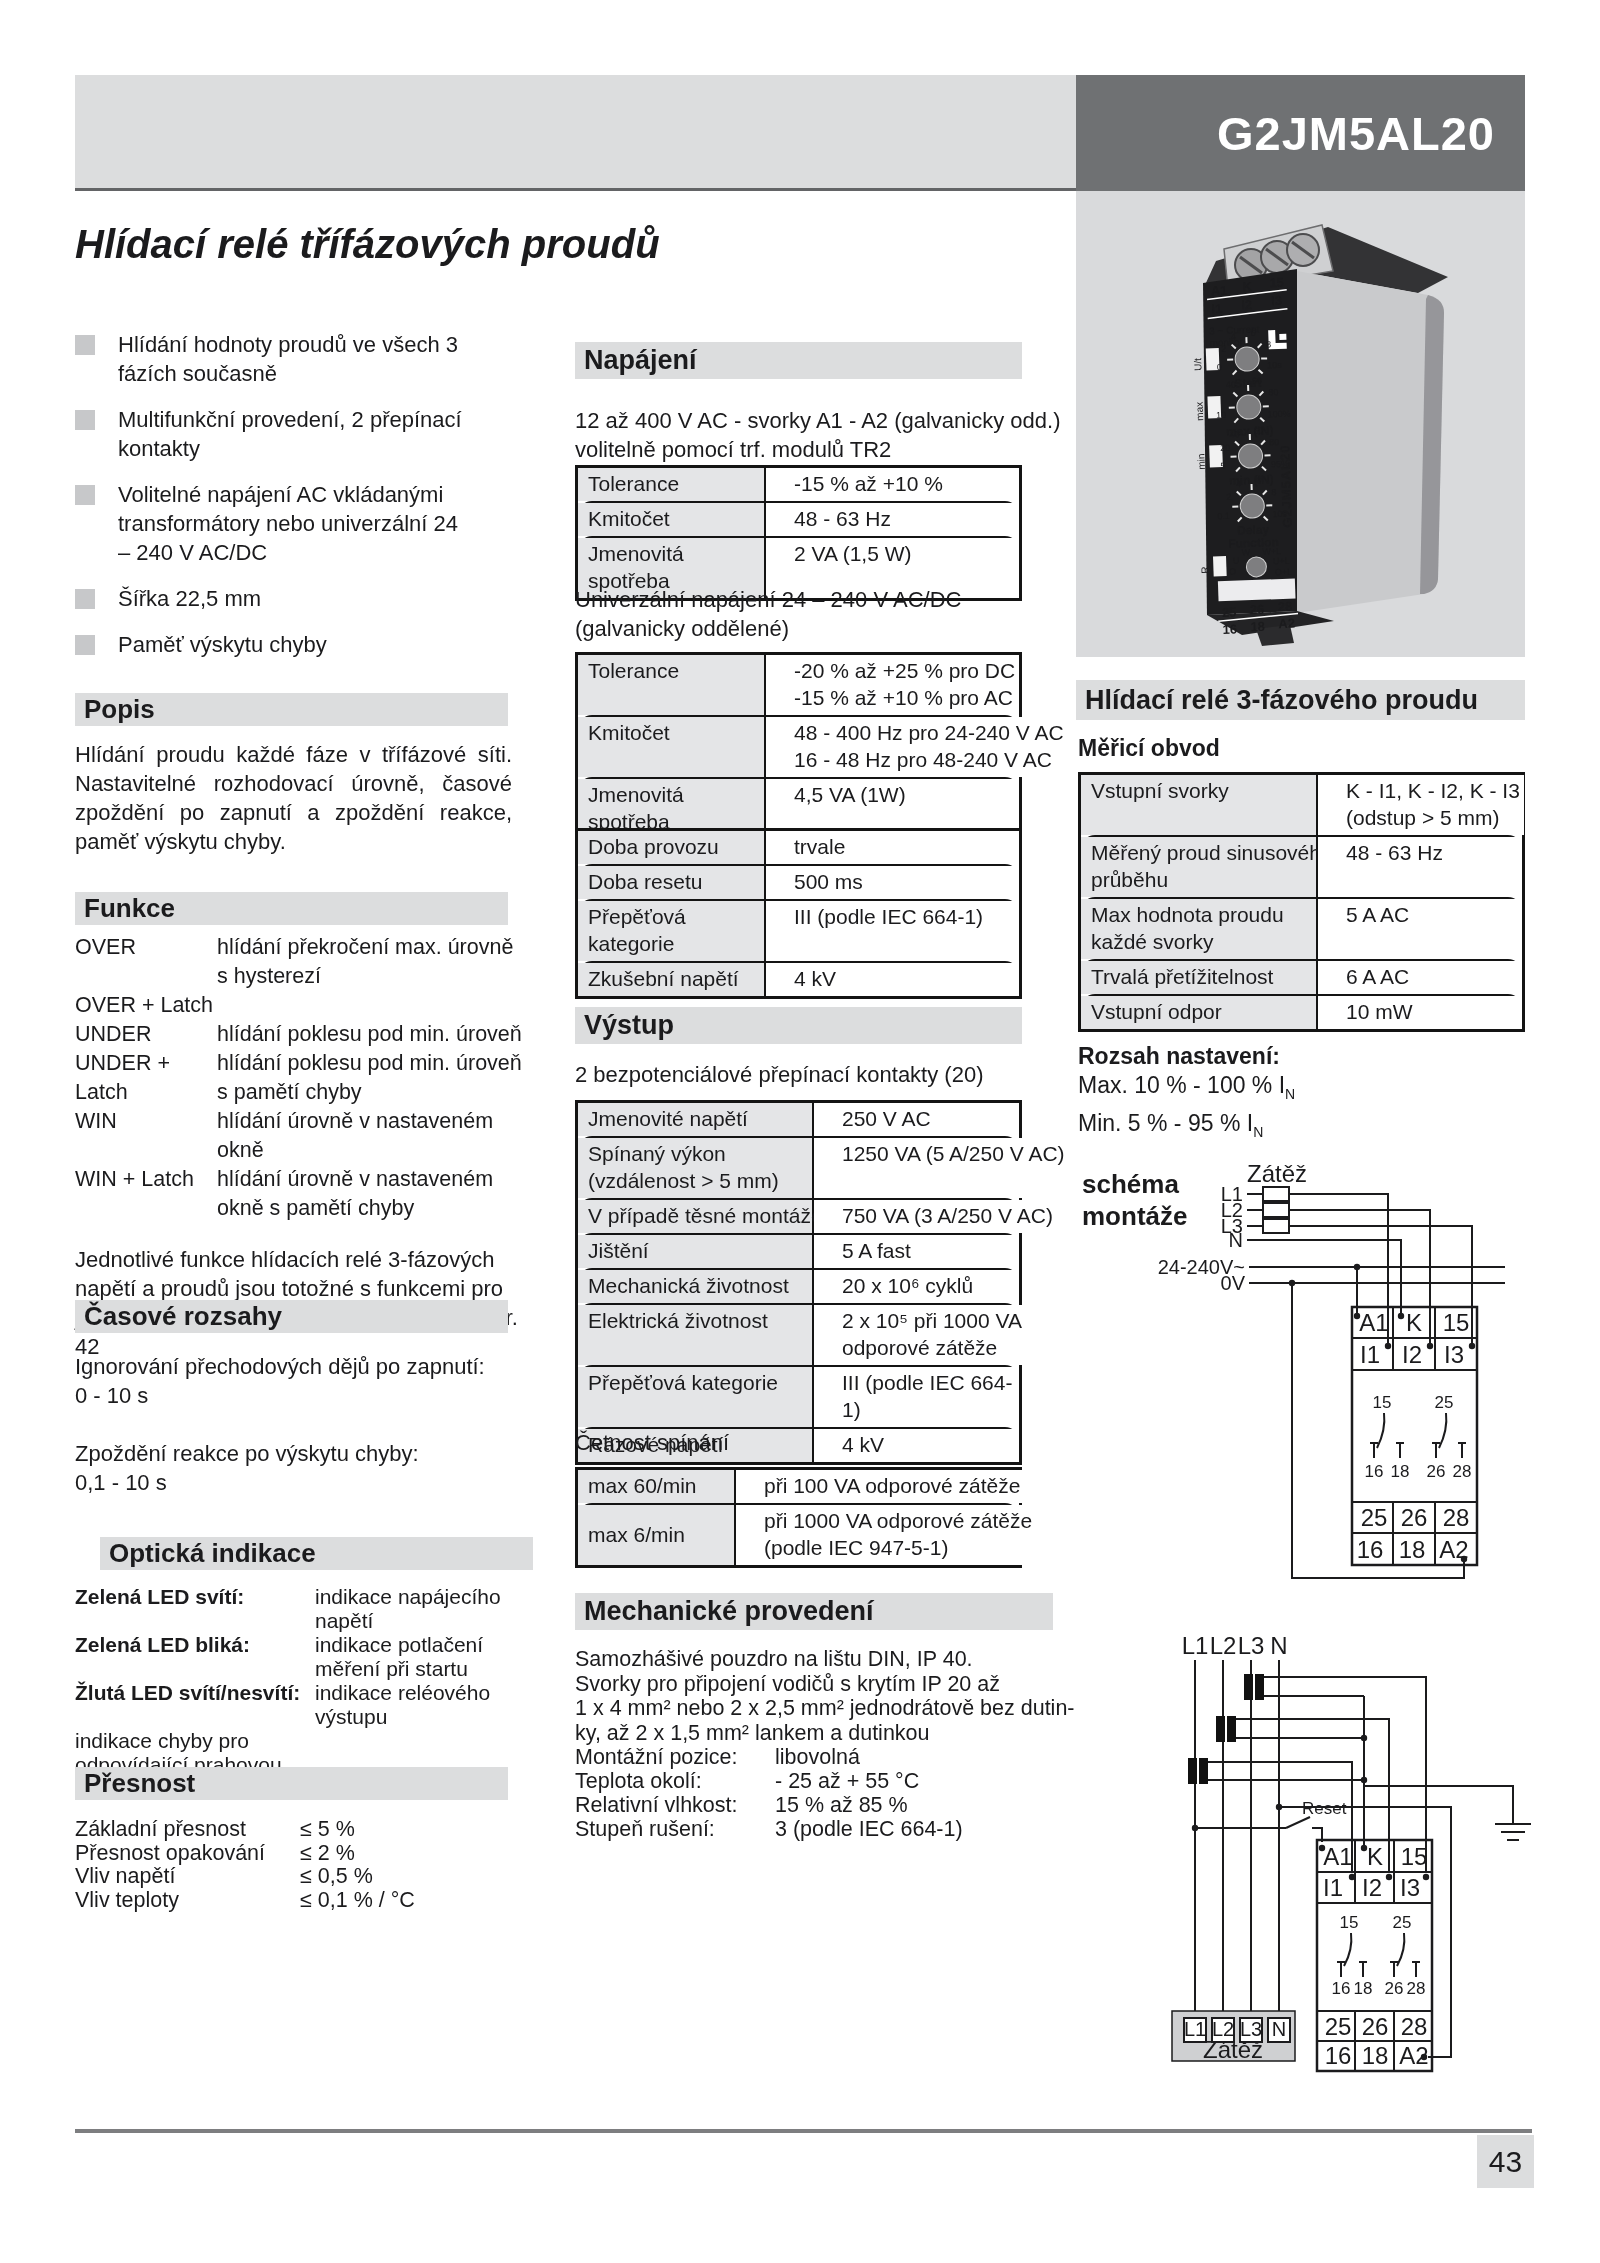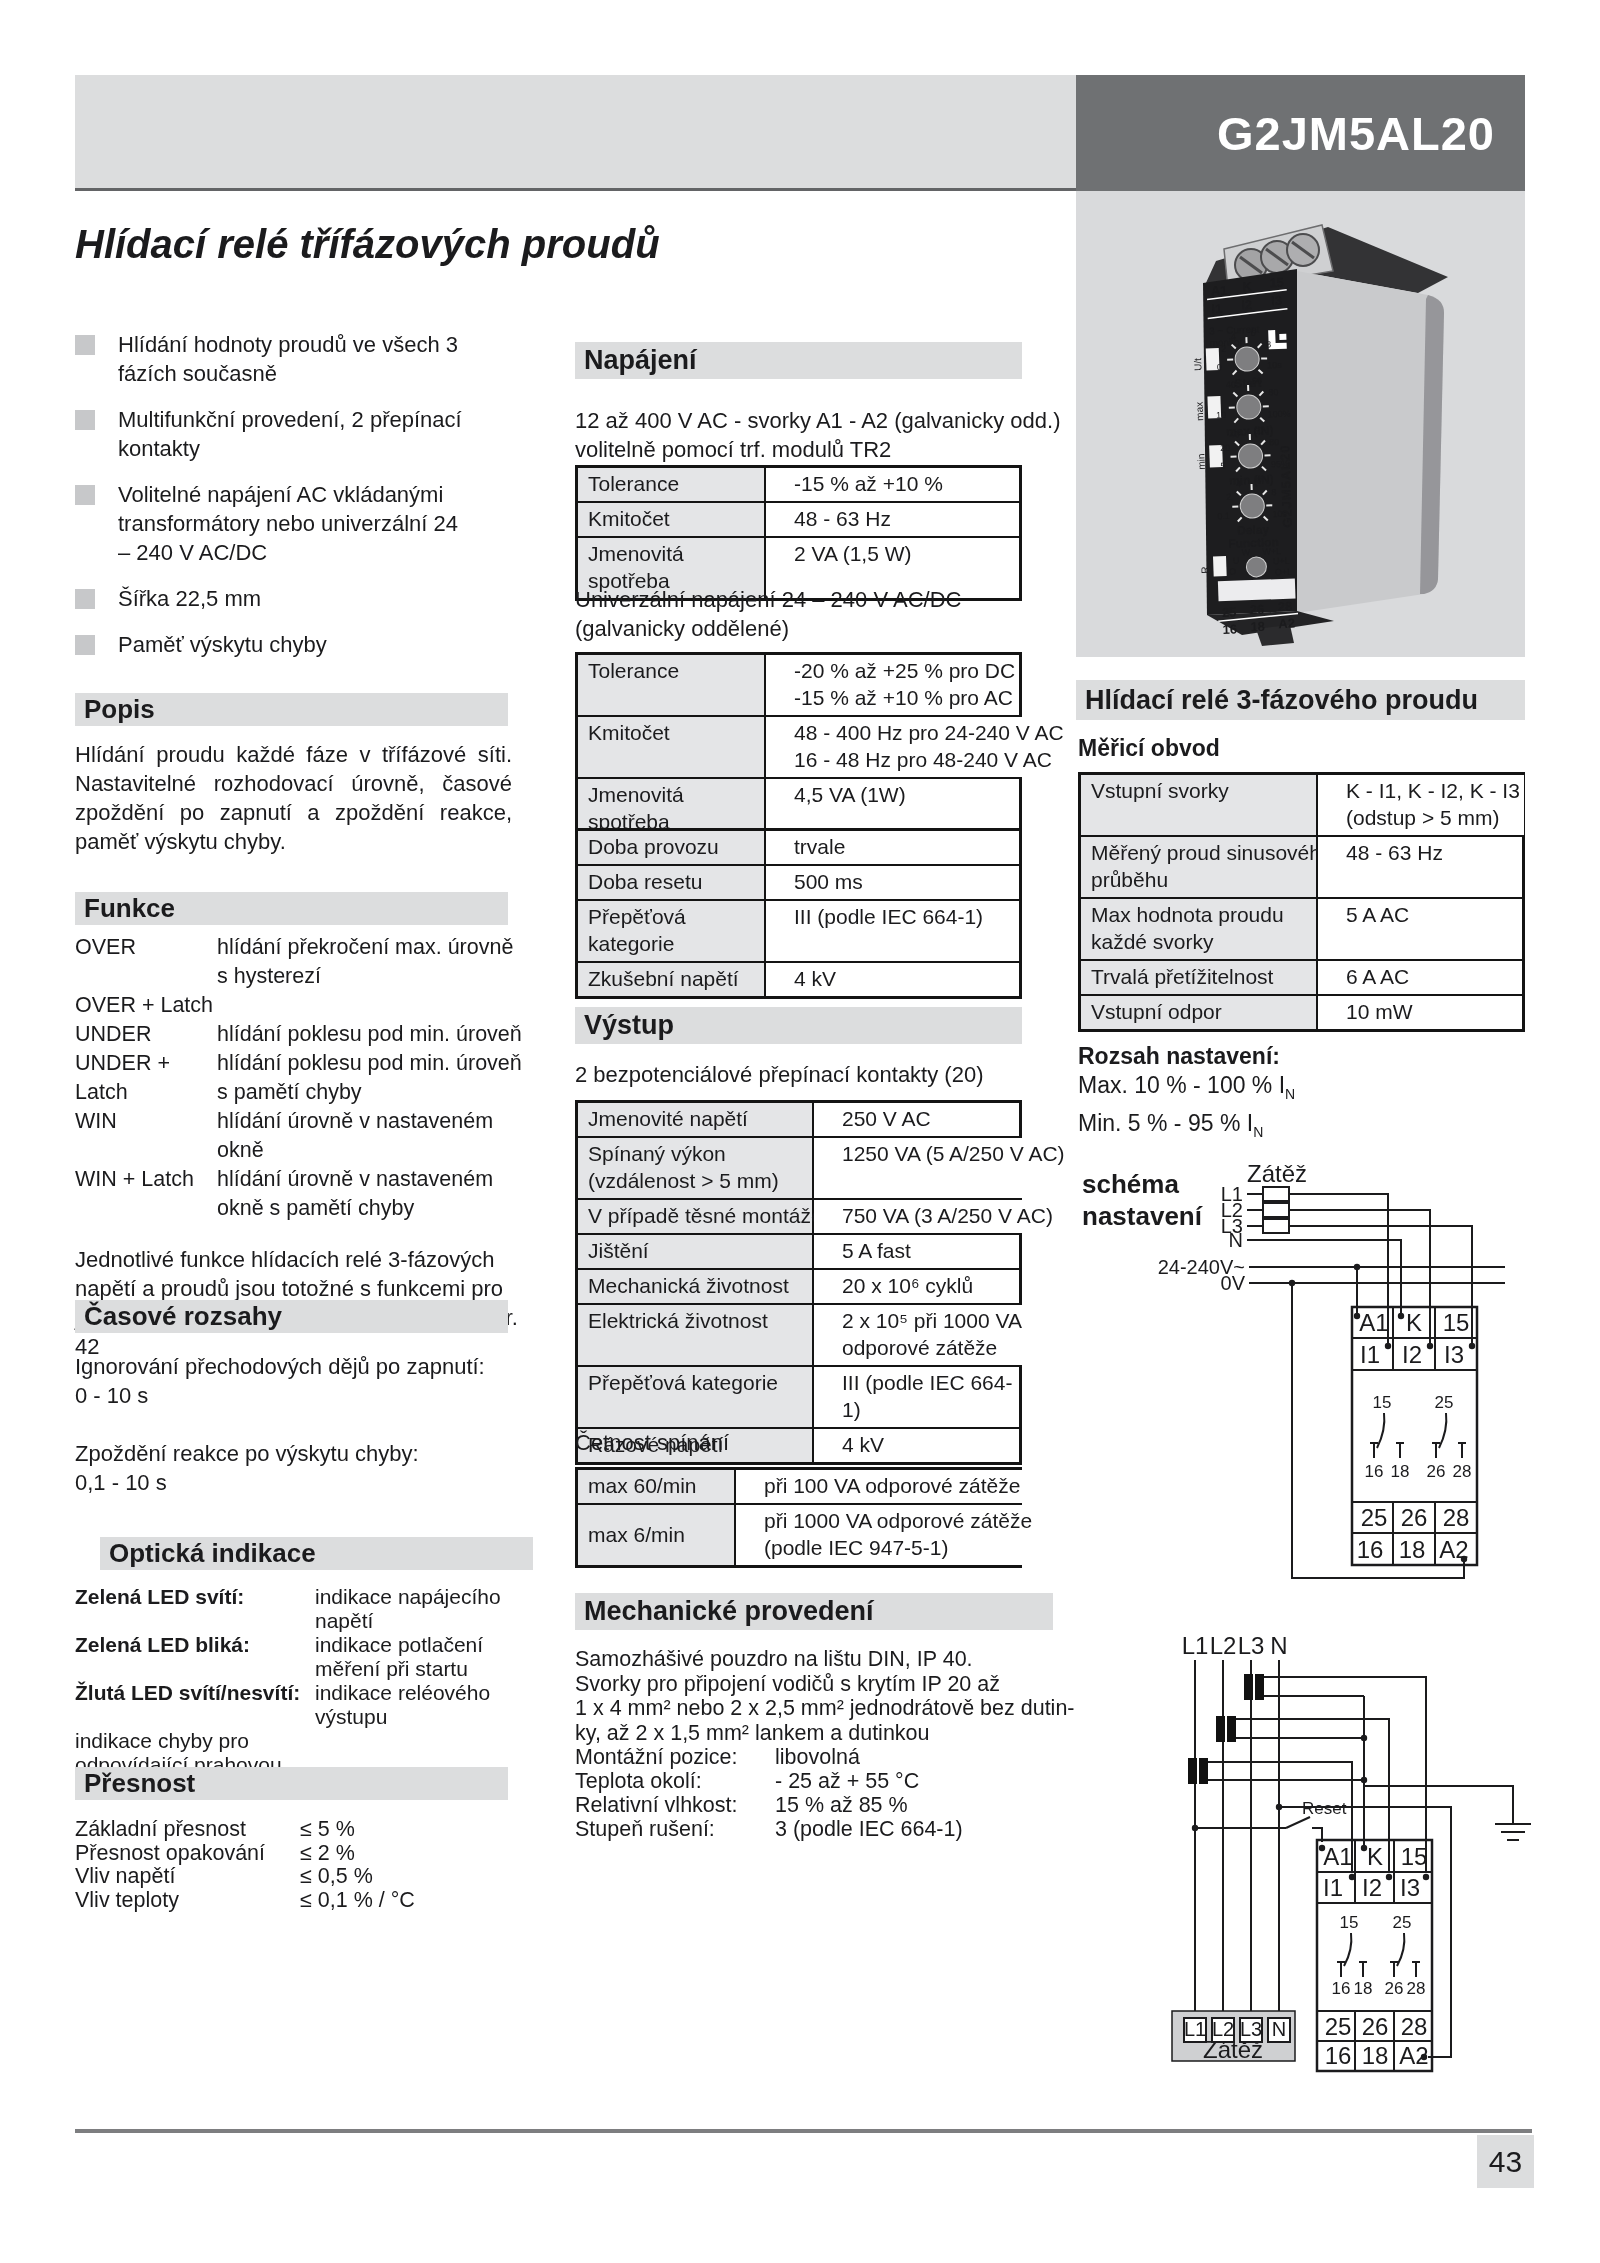--- a/index.html
+++ b/index.html
@@ -32,21 +32,21 @@
   .feat-sq { width:20px; height:20px; background:#c7c8ca; flex:0 0 auto; margin:5px 23px 0 0; }
   .feat-tx { font-size:22px; line-height:29px; width:352px; }
   
   .dl  { display:grid; grid-template-columns:142px 1fr; font-size:21.5px; line-height:29px; }
   .dl2 { display:grid; grid-template-columns:240px 1fr; font-size:21px; line-height:24px; row-gap:0px; }
   .dl3 { display:grid; grid-template-columns:225px 1fr; font-size:21.5px; line-height:23.5px; }
   .dl4 { display:grid; grid-template-columns:200px 1fr; font-size:21.5px; line-height:24px; }
   
   .tbl { border:3px solid #141414; background:#fff; }
   .row { display:grid; grid-template-columns:var(--lc) 1fr; }
-  .row + .row { border-top:2.5px solid #141414; }
+  .row + .row { border-top:2.5px solid #141414;border-radius:14px; }
   .cl { background:#e4e5e7; border-right:2.5px solid #141414; padding:2px 6px 4px 10px;
         font-size:21px; line-height:27px; }
   .cv { background:#ffffff; padding:2px 4px 4px 28px; font-size:21px; line-height:27px; }
   .photo-area { background:#d9dadc; }
   sub { font-size:14px; }
   svg text { font-family:"Liberation Sans", sans-serif; fill:#1b1b1d; }
   .dline { stroke:#1b1b1d; stroke-width:2; fill:none; }
   .dbox  { stroke:#1b1b1d; stroke-width:2.5; fill:#ffffff; }
   .ddot  { fill:#1b1b1d; }
   .dtxt  { font-size:24px; }
@@ -504,21 +504,21 @@
   </div>
 
   <div class="abs" style="left:1078px;top:1042px;font-size:23px;line-height:29px;">
     <div class="b">Rozsah nastavení:</div>
     <div><span>Max. 10 % - 100 % I</span><sub>N</sub></div>
     <div><span>Min. 5 % - 95 % I</span><sub>N</sub></div>
   </div>
 
   <div class="abs b" style="left:1082px;top:1168px;font-size:26px;line-height:32px;">
     <div>schéma</div>
-    <div>nastavení</div>
+    <div>montáže</div>
   </div>
 
   <svg class="abs" style="left:1148px;top:1150px;" width="380" height="445" viewBox="0 0 380 445">
     <text x="129" y="32" class="dtxt" text-anchor="middle">Zátěž</text>
     <text x="95" y="51" class="dtxt-s" text-anchor="end">L1</text>
     <text x="95" y="67" class="dtxt-s" text-anchor="end">L2</text>
     <text x="95" y="83" class="dtxt-s" text-anchor="end">L3</text>
     <text x="95" y="97" class="dtxt-s" text-anchor="end">N</text>
 
     <rect x="115" y="37" width="26" height="14" class="dbox" style="stroke-width:2"></rect>

